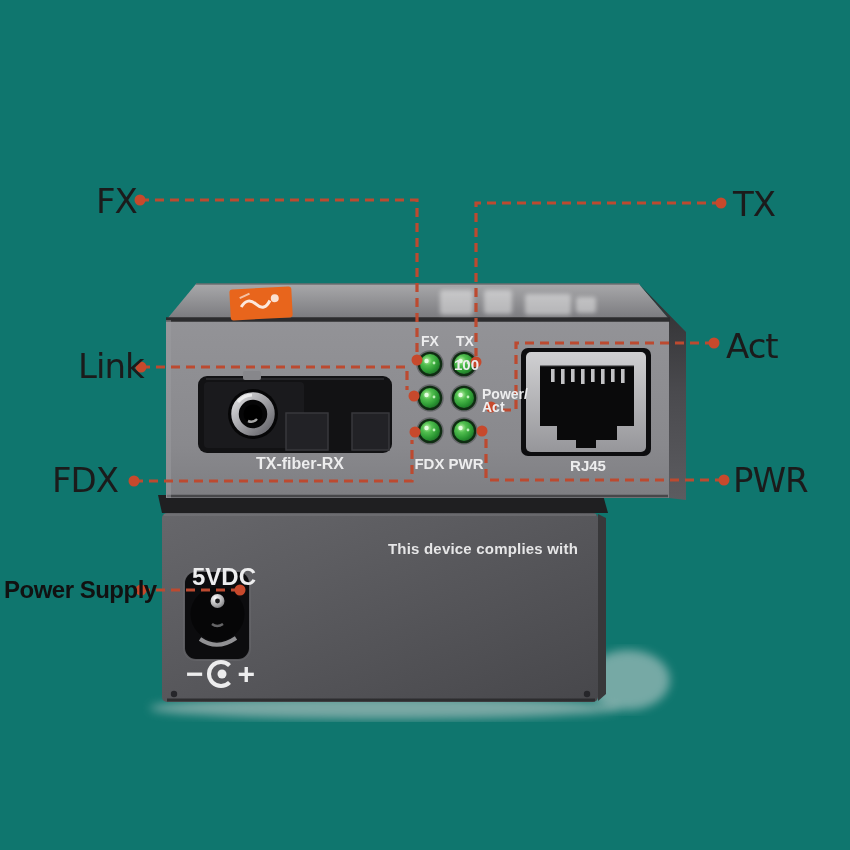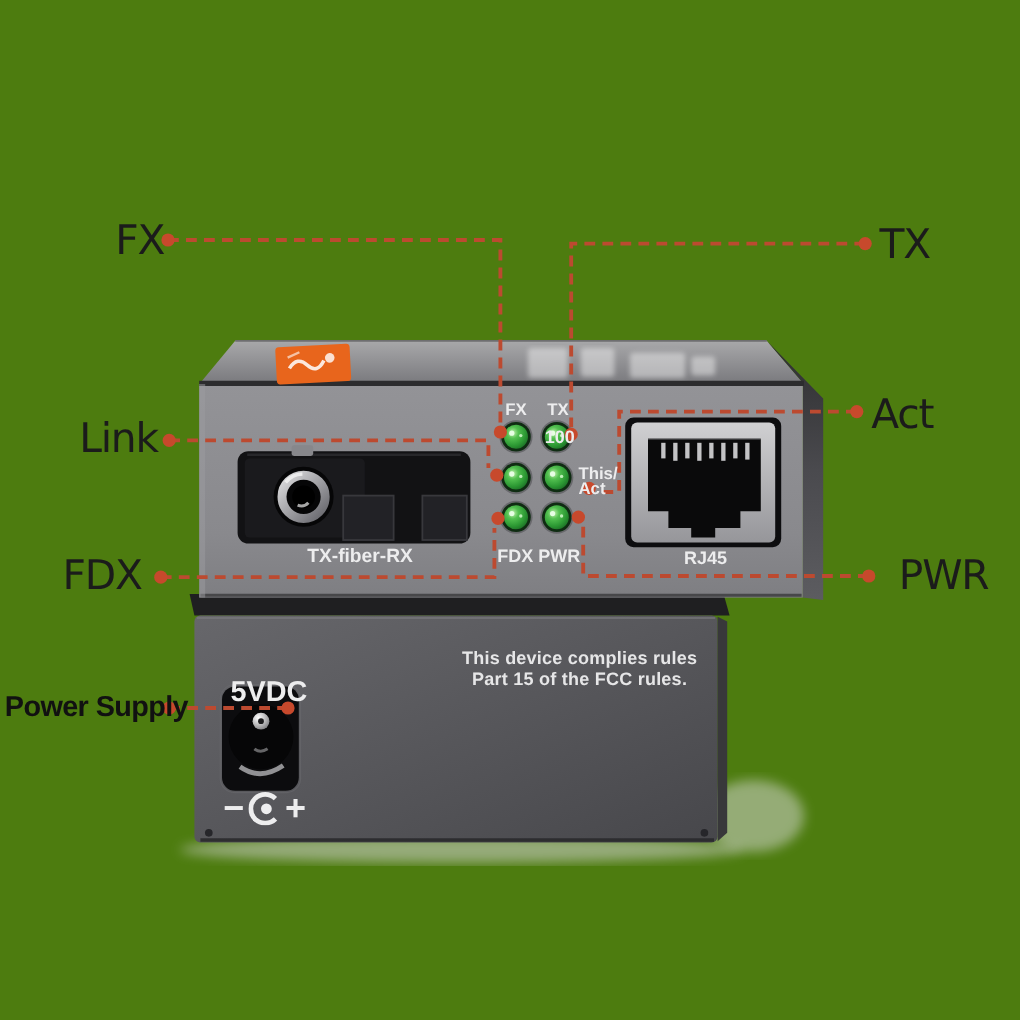--- a/index.html
+++ b/index.html
@@ -1,16 +1,16 @@
 <!DOCTYPE html>
 <html><head>
 <meta charset="utf-8">
 <style>
   html,body{margin:0;padding:0;background:#fff;}
-  .stage{position:relative;width:850px;height:850px;background:#4d7c0f;overflow:hidden;
+  .stage{position:relative;width:850px;height:850px;background:#0f766e;overflow:hidden;
          font-family:"Liberation Sans",sans-serif;}
   svg{position:absolute;left:0;top:0;}
   .label{position:absolute;color:#1b1b1b;font-family:"DejaVu Sans",sans-serif;
          font-size:34px;letter-spacing:-1px;line-height:1;white-space:nowrap;}
   .label-bold{position:absolute;color:#111;font-family:"Liberation Sans",sans-serif;
          font-weight:bold;font-size:24px;line-height:1;white-space:nowrap;letter-spacing:-0.5px;}
   .dtext{position:absolute;color:#ededee;font-family:"Liberation Sans",sans-serif;
          font-weight:bold;white-space:nowrap;line-height:1;}
   .ctr{transform:translateX(-50%);}
   .fcc{transform:translateX(-50%);text-align:center;font-size:15px;line-height:18px;
@@ -222,41 +222,40 @@
         <circle class="co-dot" cx="415" cy="432" r="5.5" fill="#c7492c"></circle>
       <circle class="co-dot" cx="724" cy="480" r="5.5" fill="#c7492c"></circle>
         <circle class="co-dot" cx="482" cy="431" r="5.5" fill="#c7492c"></circle>
       <circle class="co-dot" cx="141" cy="590" r="5.5" fill="#c7492c"></circle>
         <circle class="co-dot" cx="240" cy="590" r="5.5" fill="#c7492c"></circle>
     </g>
   </svg>
 
   <div class="label" style="left:96px;top:184px;">FX</div>
   <div class="label" style="left:733px;top:187px;">TX</div>
-  <div class="label" style="left:66px;top:349px;">Link</div>
+  <div class="label" style="left:78px;top:349px;">Link</div>
   <div class="label" style="left:726px;top:329px;">Act</div>
   <div class="label" style="left:52px;top:463px;">FDX</div>
-  <div class="label" style="left:749px;top:463px;">PWR</div>
+  <div class="label" style="left:733px;top:463px;">PWR</div>
   <div class="label-bold" style="left:4px;top:578px;text-align:right;">Power Supply</div>
 
   <div class="dtext ctr" style="left:430px;top:334px;font-size:14px;">FX</div>
   <div class="dtext ctr" style="left:465px;top:334px;font-size:14px;">TX</div>
   <div class="dtext" style="left:454px;top:357px;font-size:15px;">100</div>
   <div class="dtext row2" style="left:482px;top:388px;">
-    <span style="display:block;">This/</span>
+    <span style="display:block;">Power/</span>
     <span style="display:block;">Act</span>
   </div>
   <div class="dtext ctr" style="left:449px;top:456px;font-size:15px;">FDX PWR</div>
   <div class="dtext ctr" style="left:300px;top:456px;font-size:16px;">TX-fiber-RX</div>
   <div class="dtext ctr" style="left:588px;top:458px;font-size:15px;">RJ45</div>
 
   <div class="dtext" style="left:192px;top:565px;font-size:24px;">5VDC</div>
   <div class="dtext fcc" style="left:483px;top:540px;">
-    <span style="display:block;">This device complies rules</span>
-    <span style="display:block;">Part 15 of the FCC rules.</span>
+    <span style="display:block;">This device complies with</span>
   </div>
   <div class="pol">
     <span class="pol-sign">−</span>
     <span class="pol-ring"></span>
     <span class="pol-sign">+</span>
   </div>
 
 </div>
 
 </body></html>

